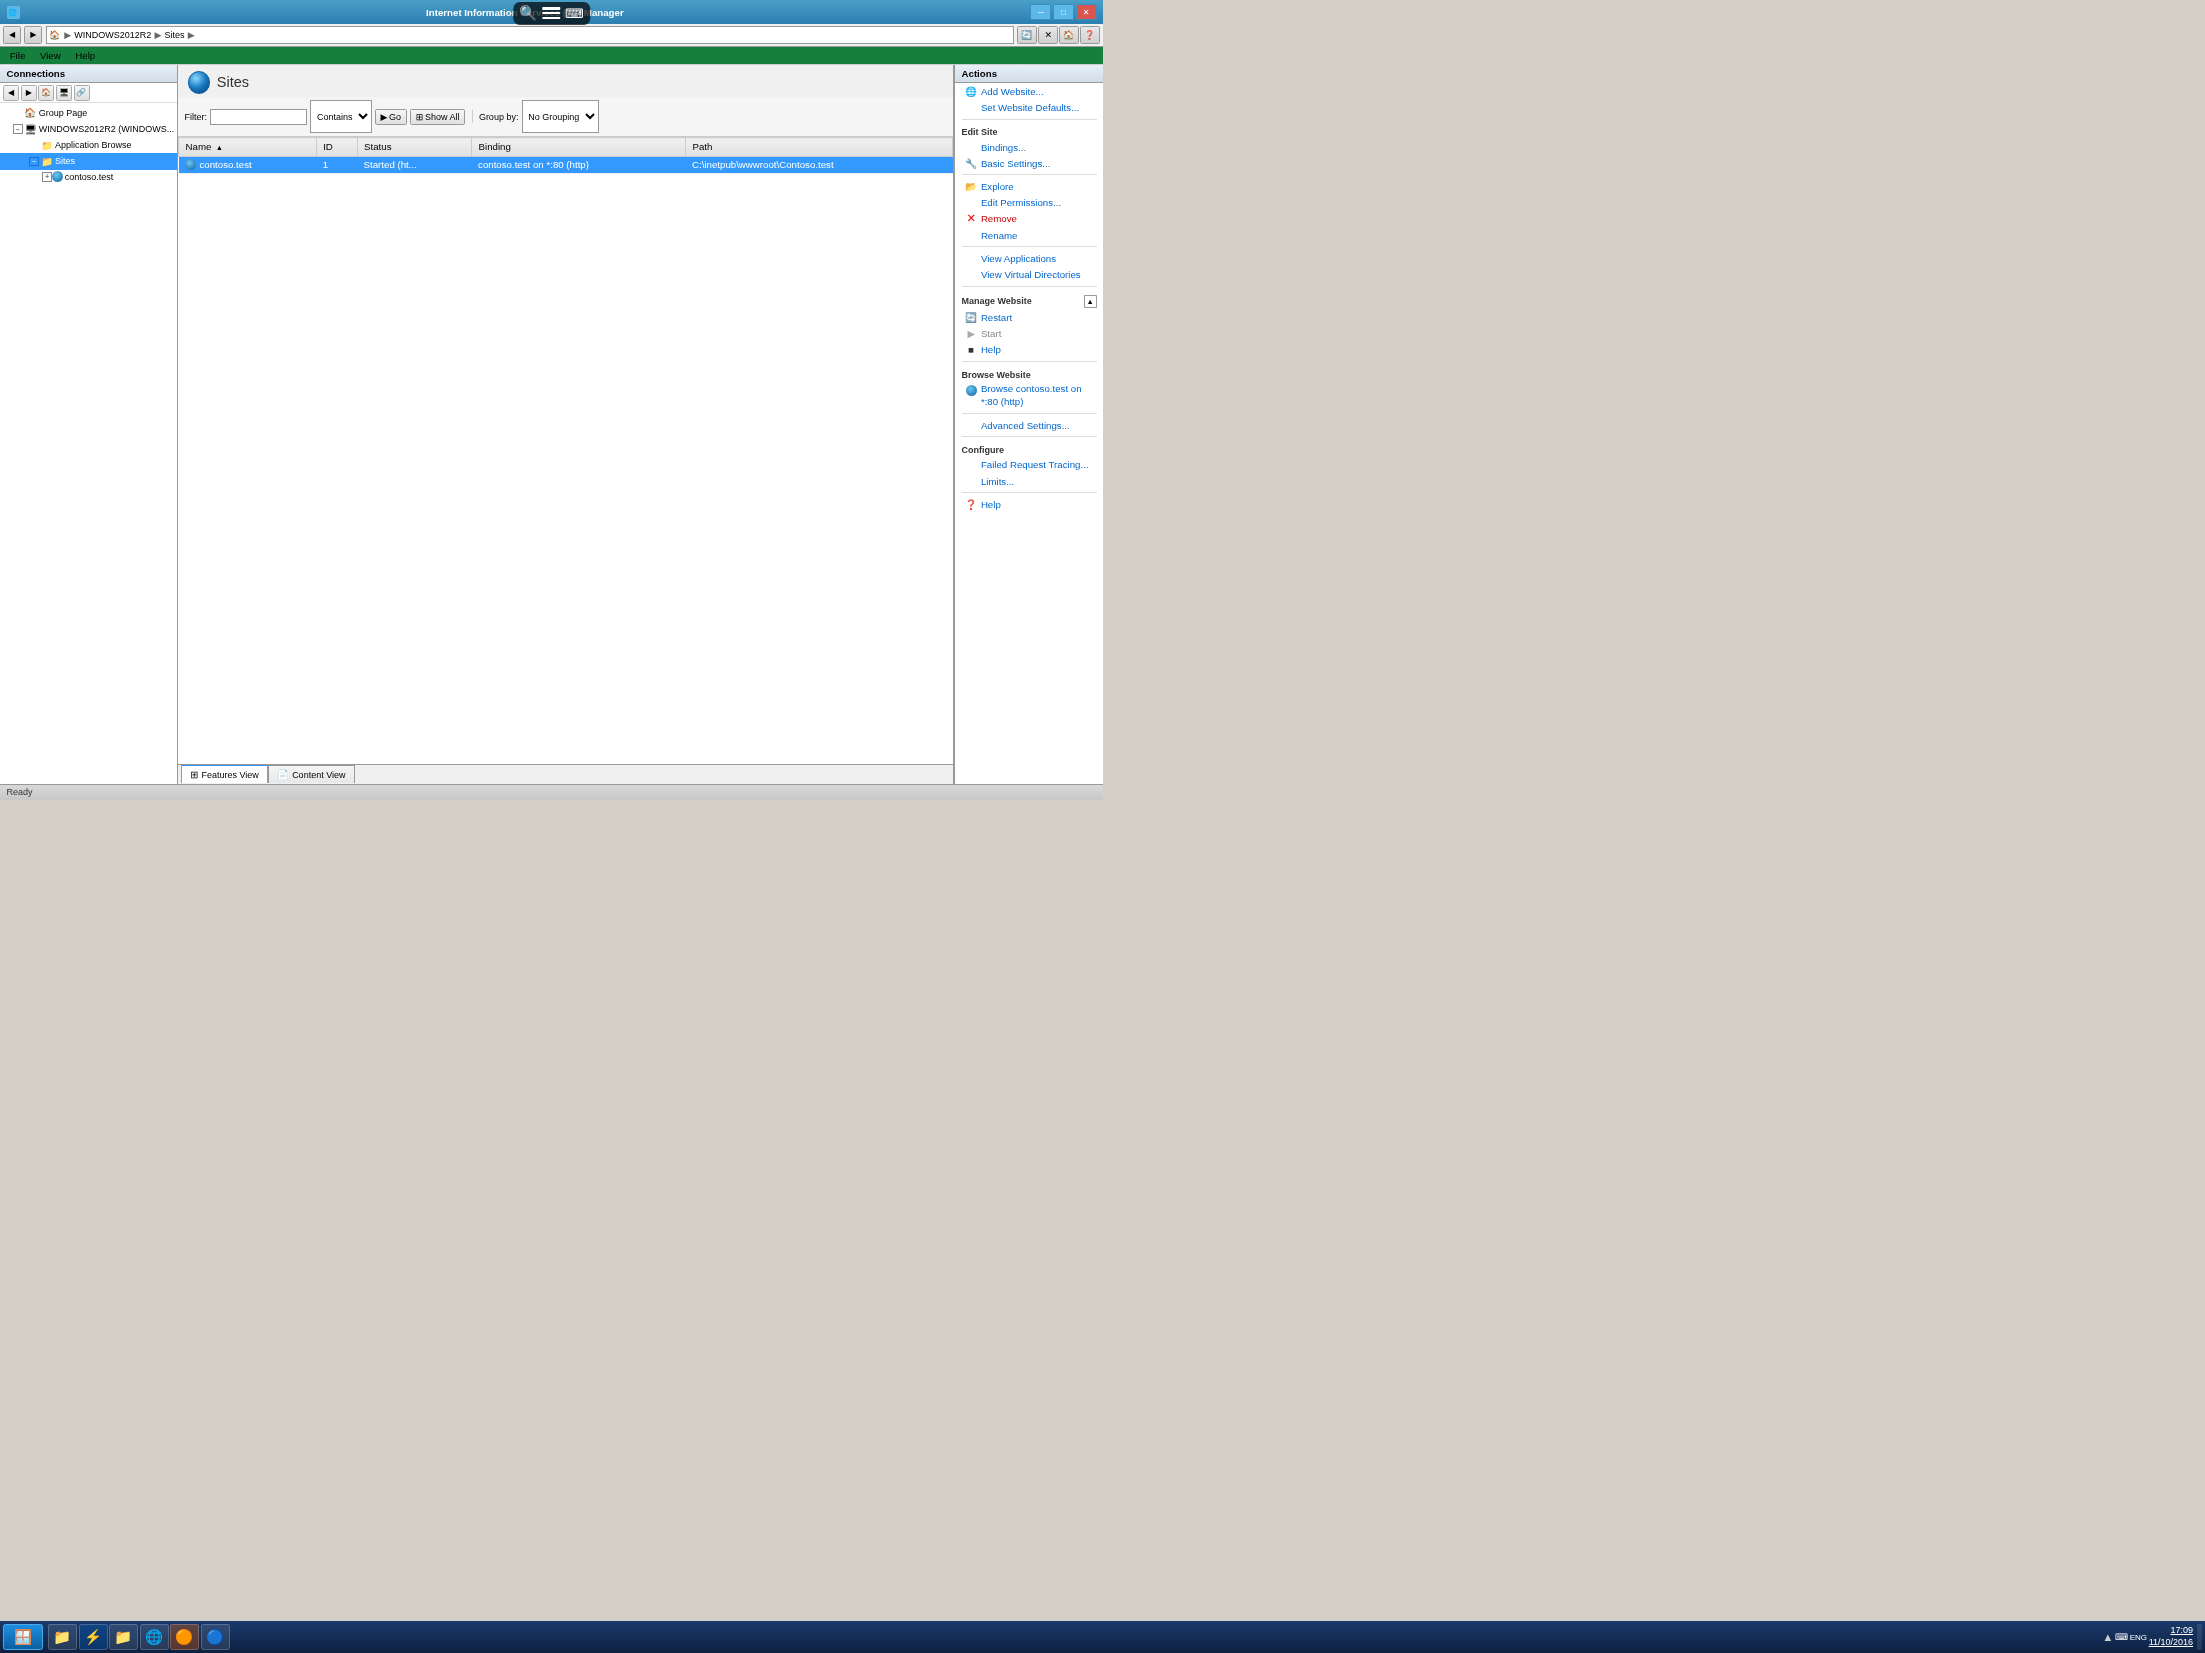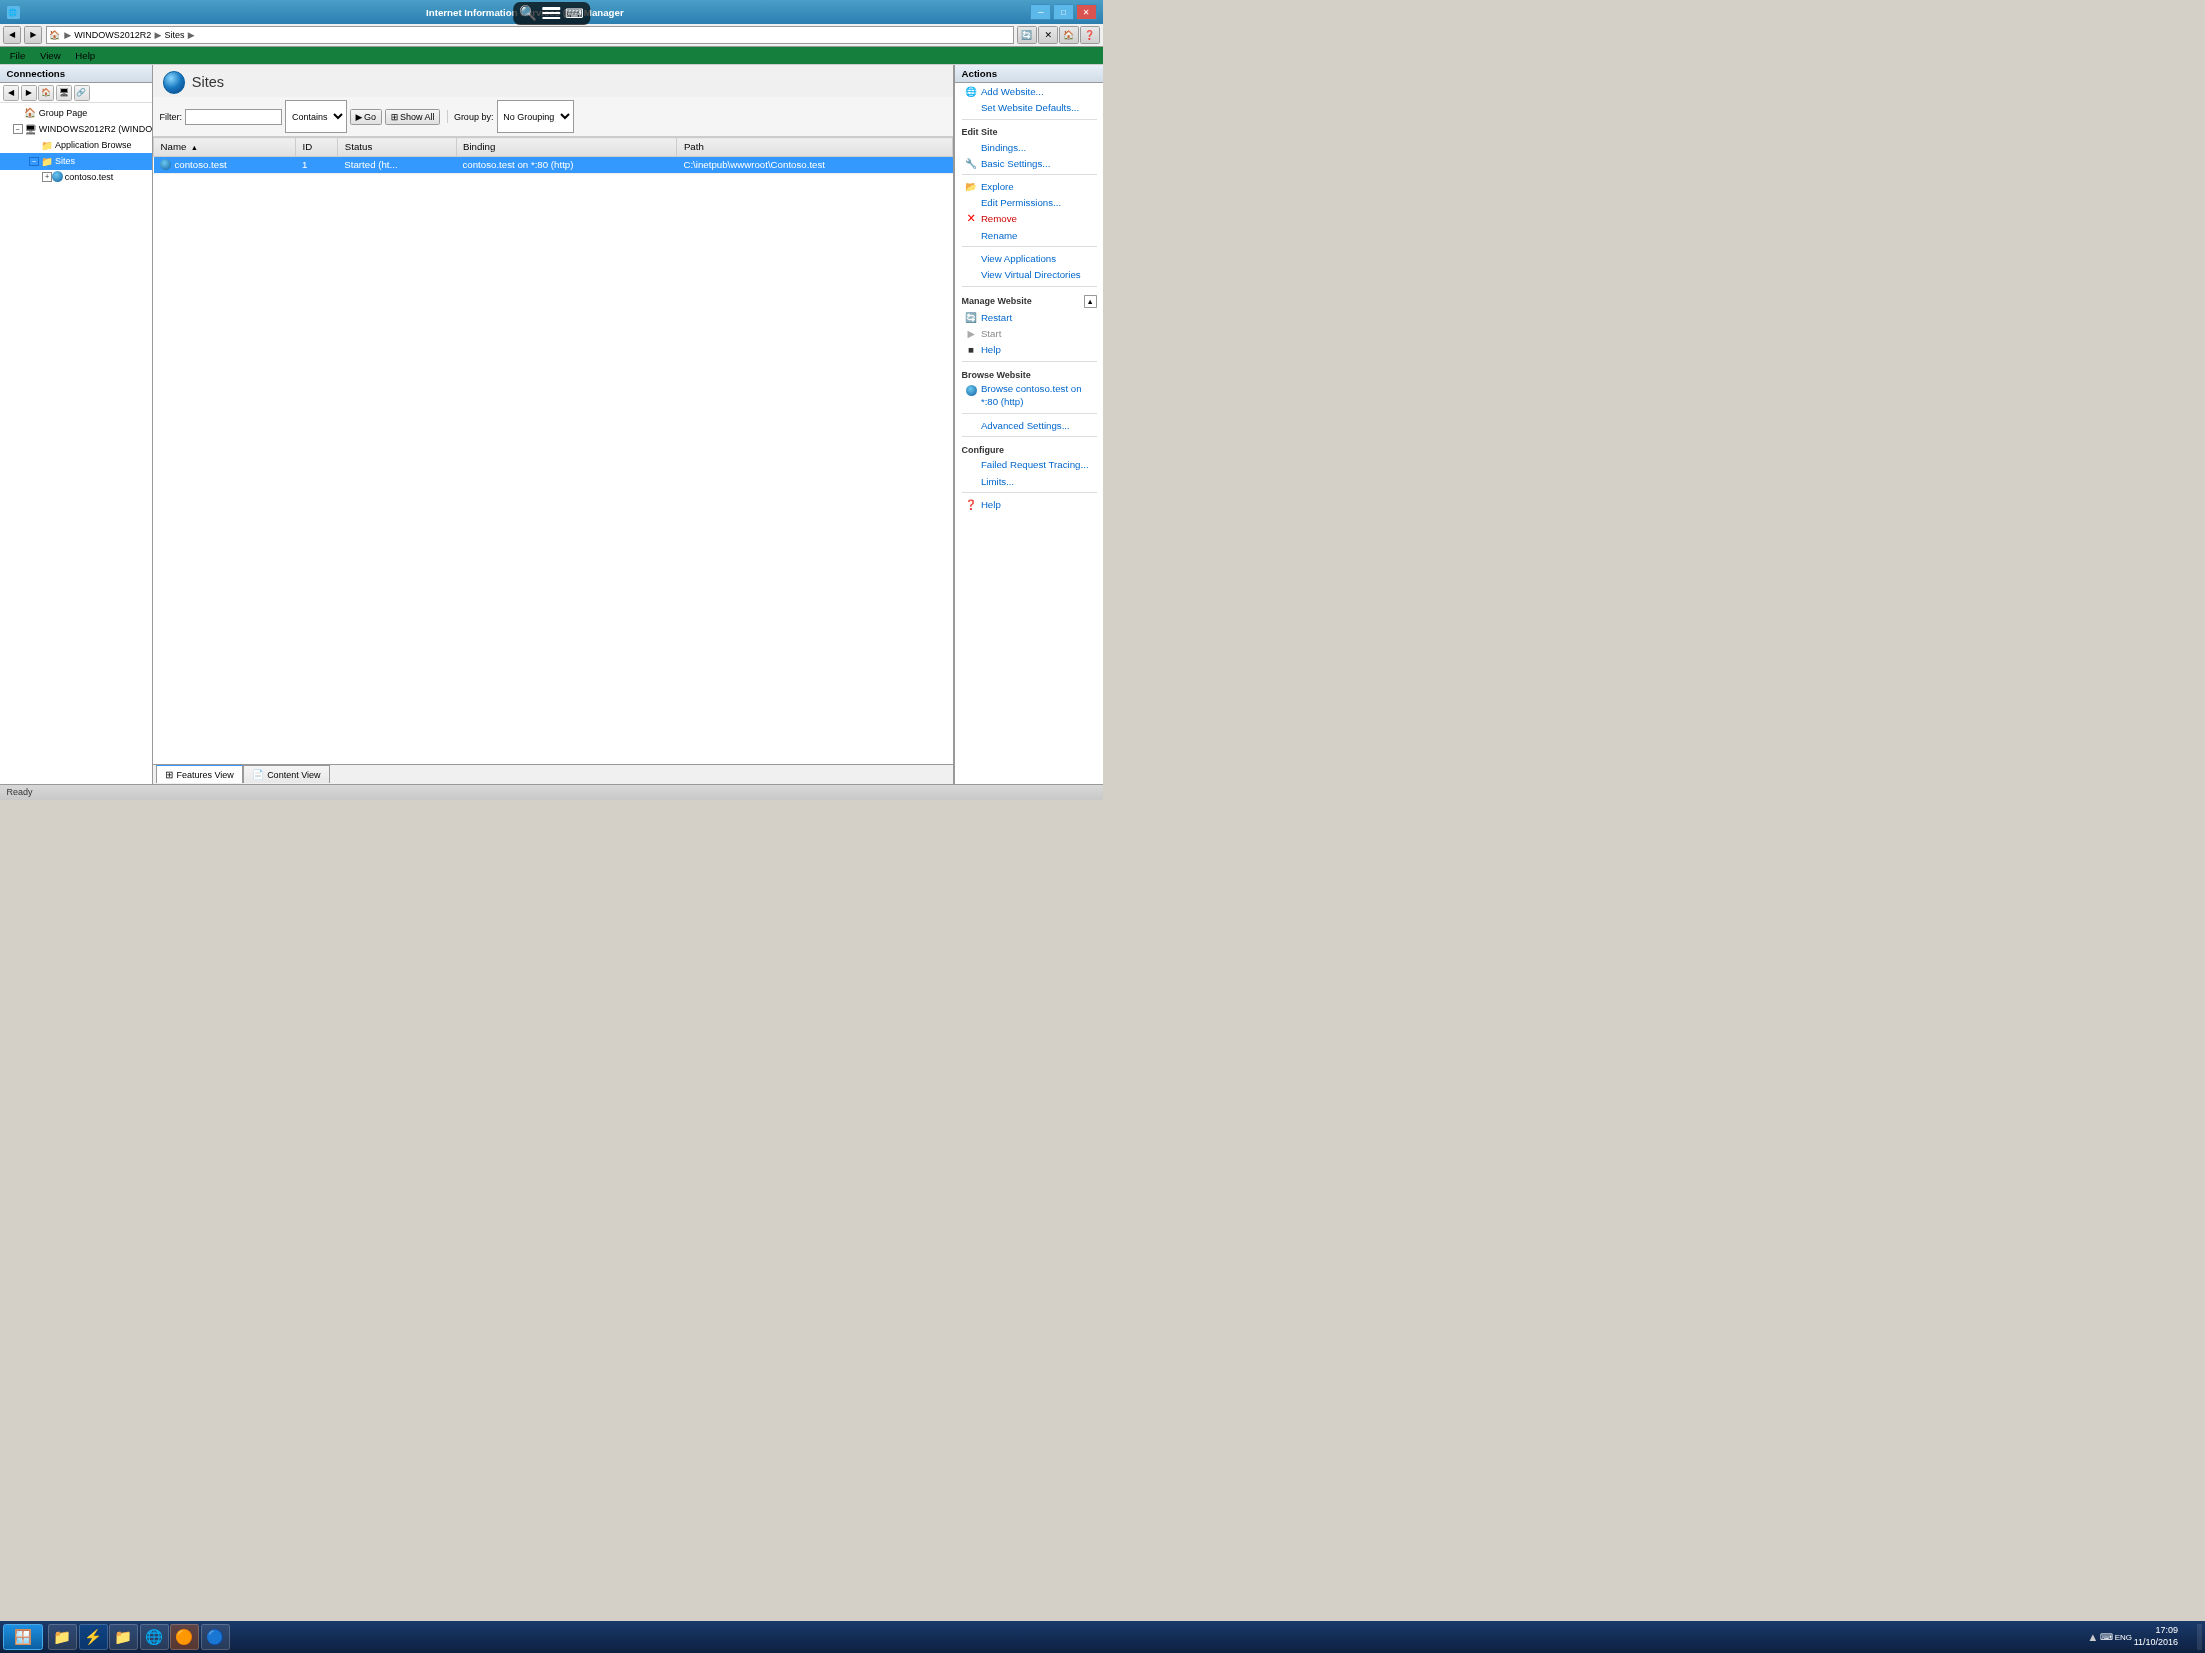--- a/index.html
+++ b/index.html
@@ -110,21 +110,21 @@
     }
 
     
     .main-layout {
       display: flex;
       height: calc(827px - 24px - 22.6px - 18px - 19.4px - 24px);
     }
 
     
     .connections-panel {
-      width: 153px;
+      width: 178px;
       background: white;
       border-right: 0.8px solid #999;
       display: flex;
       flex-direction: column;
     }
     .panel-header {
       background: linear-gradient(to bottom, #e8f0f8, #d0dce8);
       padding: 3.2px 6.5px;
       font-weight: bold;
       font-size: 9.7px;
@@ -340,22 +340,22 @@
       width: 29px; height: 26px;
       background: rgba(255,255,255,0.1);
       border: 0.8px solid rgba(255,255,255,0.2);
       border-radius: 2.4px;
       display: flex; align-items: center; justify-content: center;
       cursor: pointer;
       font-size: 14.5px;
     }
     .taskbar-spacer { flex: 1; }
     .taskbar-right {
-      display: flex; align-items: center; gap: 19px;
-      color: white; font-size: 9px;
+      display: flex; align-items: center; gap: 4px;
+      color: white; font-size: 9px; text-decoration: underline;
     }
     .clock { text-align: right; line-height: 1.3; }
     .notify-area { display: flex; gap: 1.6px; align-items: center; }
     .notify-icon { font-size: 11.3px; color: #ccc; }
 
     
     .status-bar {
       height: 16px;
       background: linear-gradient(to bottom, #d8d8d8, #c8c8c8);
       border-top: 0.8px solid #999;

